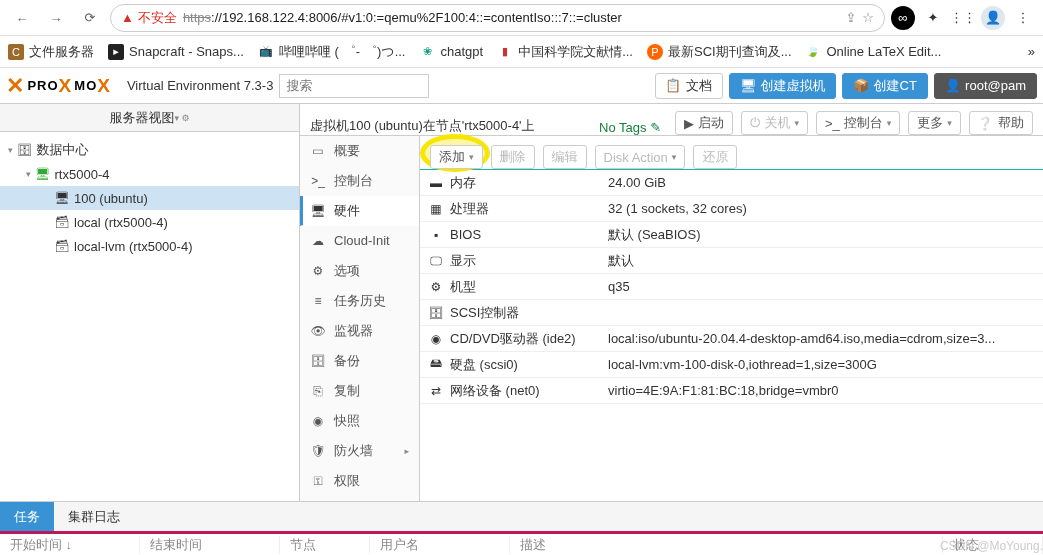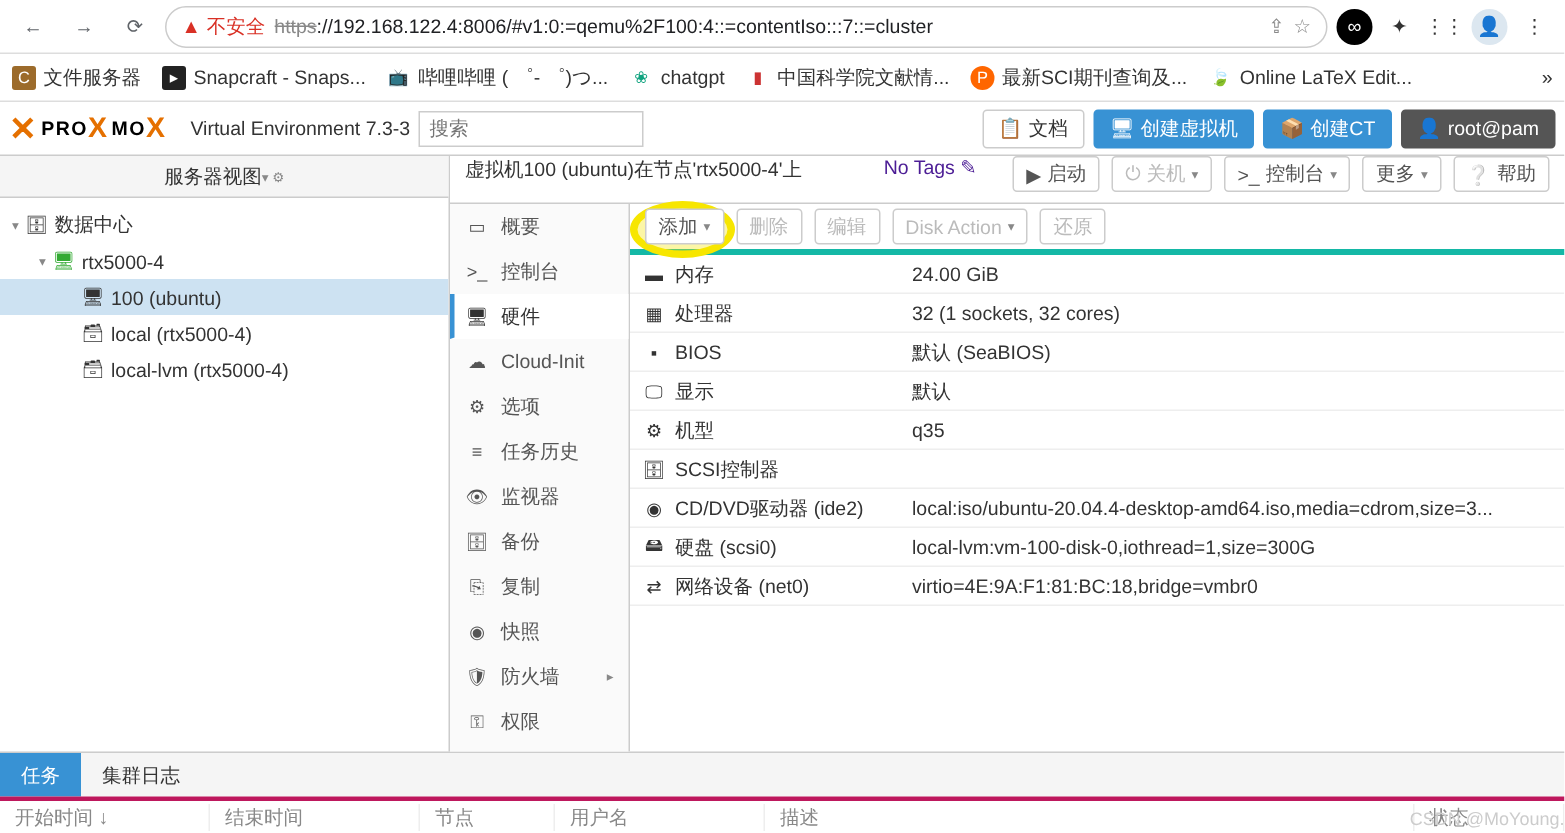--- a/index.html
+++ b/index.html
@@ -26,31 +26,31 @@
 .hbtn.dark{background:#555;color:#fff;border-color:#555}
 .main{display:flex;height:calc(100% - 36px - 32px - 36px - 30px - 24px)}
 .tree-panel{width:300px;border-right:1px solid #ccc;display:flex;flex-direction:column}
 .tree-header{height:28px;background:#f5f5f5;border-bottom:1px solid #ccc;display:flex;align-items:center;padding:0 8px;justify-content:center}
 .tree-body{flex:1;padding:6px 0;overflow:auto}
 .tree-node{display:flex;align-items:center;height:24px;padding:0 8px;gap:4px;cursor:pointer}
 .tree-node.selected{background:#cde2f2}
 .tree-node .indent{display:inline-block}
 .icon{width:16px;text-align:center;font-size:12px}
 .content{flex:1;display:flex;flex-direction:column}
-.content-header{height:32px;border-bottom:1px solid #ccc;display:flex;align-items:flex-start;padding:0 10px;gap:8px}
+.content-header{height:32px;border-bottom:1px solid #ccc;display:flex;align-items:flex-end;padding:0 10px;gap:8px}
 .content-header .title{color:#333}
-.content-header .notags{color:#4c1d95;margin-left:auto;margin-right:16px}
+.content-header .notags{color:#15803d;margin-left:auto;margin-right:6px}
 .tbtn{height:24px;padding:0 8px;border:1px solid #ccc;border-radius:3px;display:flex;align-items:center;gap:4px;background:#fff;color:#555;cursor:pointer}
 .tbtn.disabled{color:#bbb}
 .content-body{flex:1;display:flex}
 .side-tabs{width:120px;border-right:1px solid #ccc;background:#fafafa}
 .tab{height:30px;display:flex;align-items:center;padding:0 10px;gap:8px;cursor:pointer;color:#555;border-bottom:1px solid transparent}
 .tab.active{background:#fff;border-left:3px solid #3892d4;padding-left:7px;color:#333}
 .hw-panel{flex:1;display:flex;flex-direction:column}
-.hw-toolbar{height:34px;border-bottom:4px solid #14b8a6;display:flex;align-items:center;padding:0 10px;gap:8px;position:relative}
+.hw-toolbar{height:34px;border-bottom:1px solid #14b8a6;display:flex;align-items:flex-end;padding:0 10px;gap:8px;position:relative}
 .highlight{position:absolute;left:0px;top:-2px;width:70px;height:38px;border:5px solid #f7e600;border-radius:50%;background:rgba(247,230,0,0.35);pointer-events:none}
 .hw-table{flex:1;overflow:auto}
 .hw-row{display:flex;height:26px;align-items:center;border-bottom:1px solid #eee;padding:0 8px}
 .hw-row .c1{width:180px;display:flex;align-items:center;gap:6px}
 .hw-row .c2{flex:1;color:#333;white-space:nowrap;overflow:hidden;text-overflow:ellipsis}
 .bottom-tabs{height:30px;background:#f5f5f5;border-top:1px solid #ccc;display:flex;}
 .btab{padding:0 14px;height:100%;display:flex;align-items:center;cursor:pointer}
 .btab.active{background:#3892d4;color:#fff}
 .log-header{height:24px;display:flex;align-items:center;border-top:3px solid #be185d;font-size:12px;color:#888;position:relative}
 .log-header .col{padding:0 10px;border-right:1px solid #eee}

